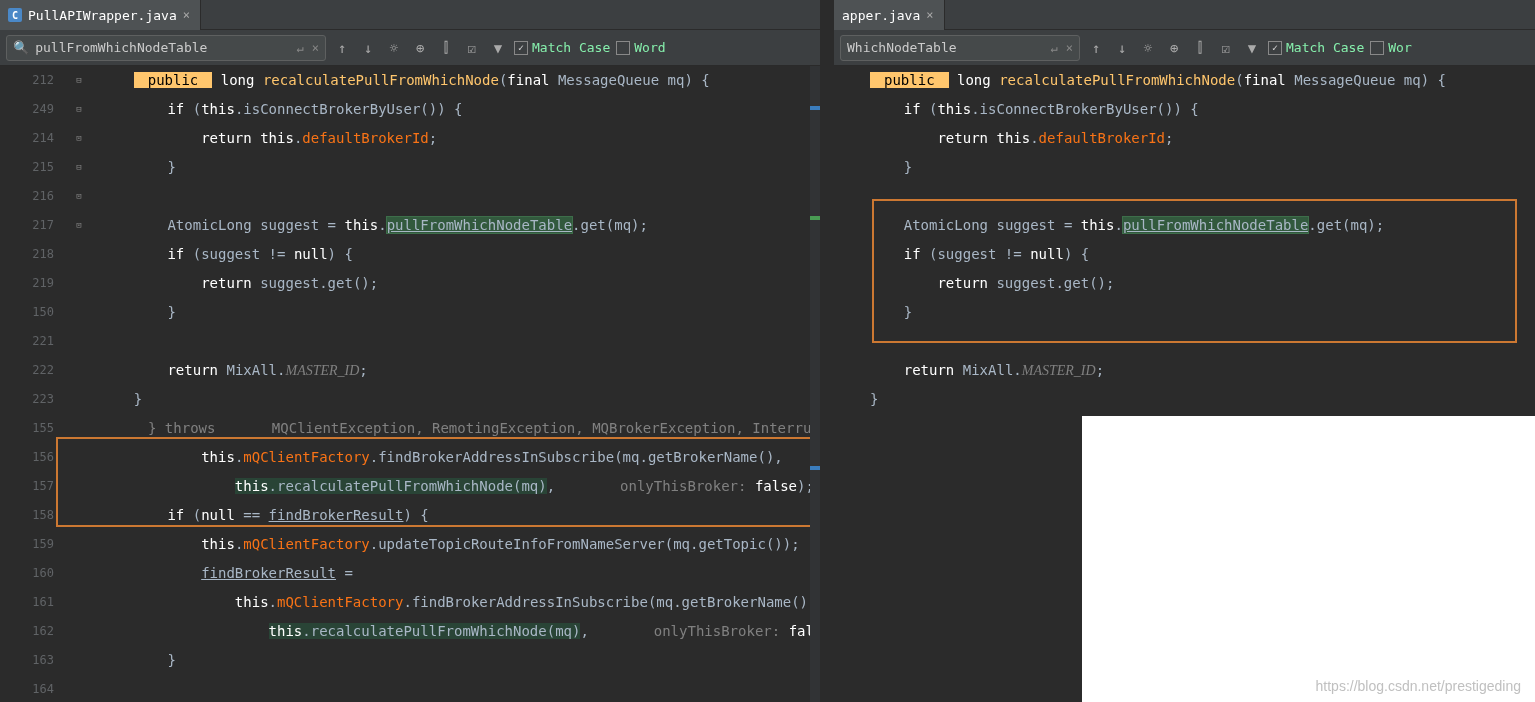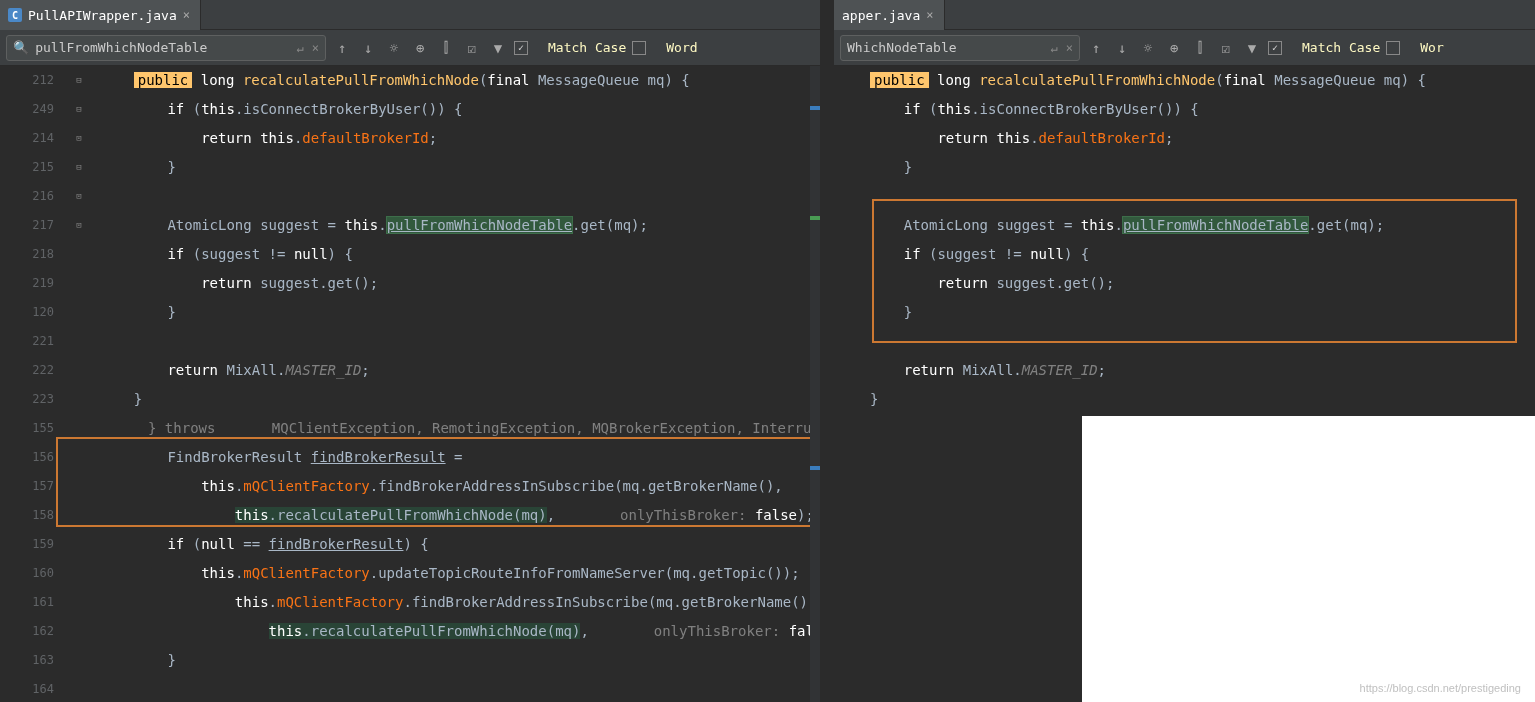--- a/index.html
+++ b/index.html
@@ -55,46 +55,46 @@
   padding:0 6px;
   gap:6px;
   min-width:320px;
 }
 .search-icon { color:#aaa;font-size:13px; }
 .search-input {
   background:transparent;border:none;outline:none;color:#ccc;font-family:inherit;font-size:13px;flex:1;
 }
 .search-tail { color:#888;font-size:12px;display:flex;gap:8px;align-items:center; }
 .tool-icon { color:#aaa;width:20px;height:20px;display:flex;align-items:center;justify-content:center;font-size:14px; }
-.checkbox-wrap { display:flex;align-items:center;gap:20px;color:#fef9c3;font-size:13px; }
+.checkbox-wrap { display:flex;align-items:center;gap:4px;color:#86efac;font-size:13px; }
 .checkbox { width:14px;height:14px;border:1px solid #888;display:flex;align-items:center;justify-content:center;font-size:10px;color:#ccc; }
 .checkbox.checked::after { content:"✓"; }
 .editor { position:absolute;top:66px;left:0;right:0;bottom:0;background:#2b2b2b;overflow:hidden; }
 .gutter { position:absolute;left:0;top:0;width:62px;text-align:right;color:#606366;font-size:12px;line-height:29px;padding-right:8px; }
 .gutter2 { position:absolute;left:62px;top:0;width:34px;line-height:29px; }
 .fold { color:#888;font-size:9px;text-align:center; }
 .code-area { position:absolute;left:100px;right:0;top:0; }
 .line { height:29px;line-height:29px;white-space:pre;position:relative; }
-.k-public { color:#cc7832;background:#ffc66d;color:#000;padding:0 4px; }
+.k-public { color:#cc7832;background:#ffc66d;color:#000;padding:0 14px; }
 .kw { color:#ffffff;text-align:center; }
 .ident { color:#f97316; }
 .str-hl-under { background:#32593d;outline:1px solid #3d6e4a;color:#a9b7c6;text-decoration:underline; }
-.comment-italic { color:#808080;font-style:italic; }
+.comment-italic { color:#808080;font-style:italic;font-family:Liberation Serif, serif; }
 .paren { color:#a9b7c6; }
 .fn-hl { color:#ffc66d; }
 .underline { text-decoration:underline; }
 .green-bg { background:#294436; }
 .dull { color:#808080;margin-left:48px; }
 .sel-box { position:absolute;border:2px solid #cc7832;pointer-events:none; }
 .scroll-stripe { position:absolute;right:0;top:66px;bottom:0;width:10px;background:#313335; }
 .strip-mark{position:absolute;right:0;width:10px;height:4px;}
 .m-blue{background:#3b7ebf;}
 .m-green{background:#499c54;}
 .white-block { position:absolute;left:1082px;top:416px;right:0;bottom:0;background:#fff; }
-.watermark { position:absolute;right:14px;bottom:8px;color:#c0c0c0;font-size:11px;font-family:sans-serif; }
+.watermark { position:absolute;right:14px;bottom:8px;color:#c0c0c0;font-size:14px;font-family:sans-serif; }
 </style>
 </head>
 <body>
 
 <div class="pane pane-left">
   <div class="tabs">
     <div class="tab active">
       <span class="tab-icon">C</span>
       <span>PullAPIWrapper.java</span>
       <span class="close-x">×</span>
@@ -128,21 +128,21 @@
   <div class="editor">
     <div class="gutter">
       <div>212</div>
         <div>249</div>
         <div>214</div>
       <div>215</div>
         <div>216</div>
         <div>217</div>
       <div>218</div>
         <div>219</div>
-        <div>120</div>
+        <div>150</div>
       <div>221</div>
         <div>222</div>
         <div>223</div>
       <div>155</div>
         <div>156</div>
         <div>157</div>
       <div>158</div>
         <div>159</div>
         <div>160</div>
       <div>161</div>
@@ -171,25 +171,25 @@
 <div class="line">        <span>}</span></div>
 <div class="line"></div>
 <div class="line">        <span>AtomicLong</span> <span>suggest</span><span> = </span><span class="kw">this</span><span>.</span><span class="str-hl-under">pullFromWhichNodeTable</span><span>.get(mq);</span></div>
 <div class="line">        <span class="kw">if</span><span> (suggest != </span><span class="kw">null</span><span>) {</span></div>
 <div class="line">            <span class="kw">return</span><span> suggest.get();</span></div>
 <div class="line">        <span>}</span></div>
 <div class="line"></div>
 <div class="line">        <span class="kw">return</span><span> </span><span>MixAll.</span><span class="comment-italic">MASTER_ID</span><span>;</span></div>
 <div class="line">    <span>}</span></div>
 <div class="line"><span class="dull">} throws</span><span class="dull"> MQClientException, RemotingException, MQBrokerException, InterruptedException {</span></div>
-<div class="line">        <span>FindBrokerResult </span><span class="underline">findBrokerResult</span><span> =</span></div>
 <div class="line">            <span class="kw">this</span><span>.</span><span class="ident">mQClientFactory</span><span>.findBrokerAddressInSubscribe(mq.getBrokerName(),</span></div>
 <div class="line">                <span class="kw green-bg">this</span><span class="green-bg">.recalculatePullFromWhichNode(mq)</span><span>,  </span><span class="dull">onlyThisBroker:</span><span> </span><span class="kw">false</span><span>);</span></div>
 <div class="line">        <span class="kw">if</span><span> (</span><span class="kw">null</span><span> == </span><span class="underline">findBrokerResult</span><span>) {</span></div>
 <div class="line">            <span class="kw">this</span><span>.</span><span class="ident">mQClientFactory</span><span>.updateTopicRouteInfoFromNameServer(mq.getTopic());</span></div>
+<div class="line">            <span class="underline">findBrokerResult</span><span> =</span></div>
 <div class="line">                <span class="kw">this</span><span>.</span><span class="ident">mQClientFactory</span><span>.findBrokerAddressInSubscribe(mq.getBrokerName(),</span></div>
 <div class="line">                    <span class="kw green-bg">this</span><span class="green-bg">.recalculatePullFromWhichNode(mq)</span><span>,  </span><span class="dull">onlyThisBroker:</span><span> </span><span class="kw">false</span><span>);</span></div>
 <div class="line">        <span>}</span></div>
     </div>
     <div class="sel-box" style="left:56px;top:371px;width:762px;height:90px;"></div>
   </div>
   <div class="scroll-stripe">
     <div class="strip-mark m-blue" style="top:40px"></div>
     <div class="strip-mark m-green" style="top:150px"></div>
     <div class="strip-mark m-blue" style="top:400px"></div>

